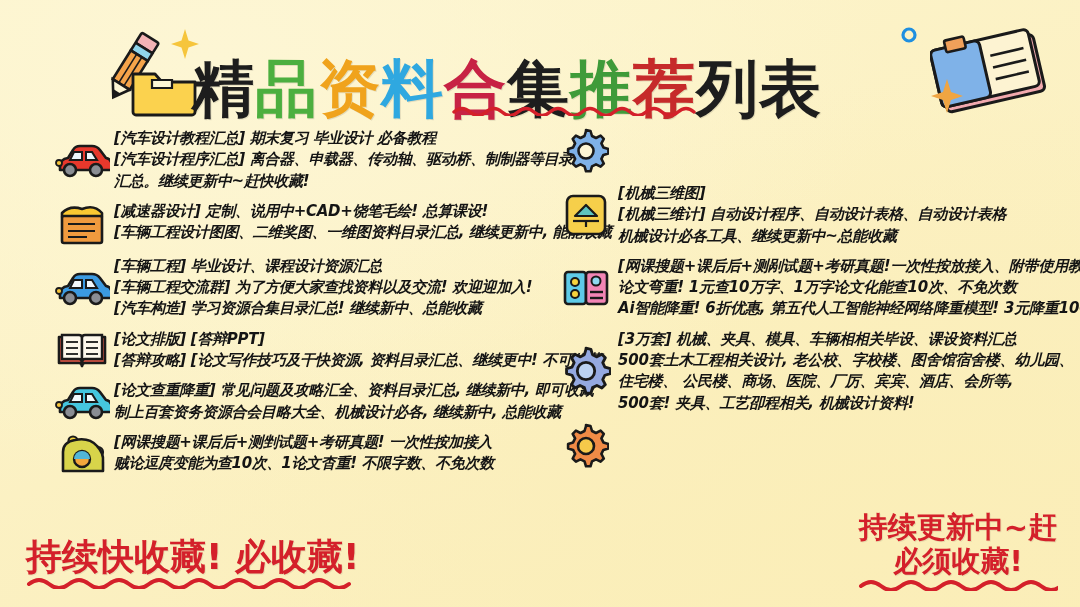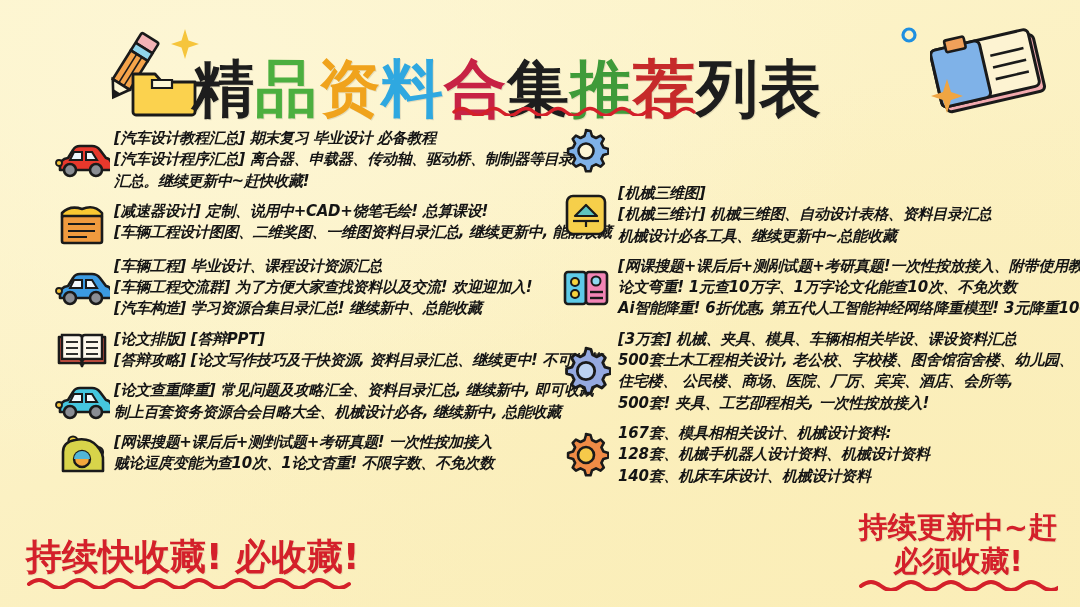--- a/index.html
+++ b/index.html
@@ -317,21 +317,21 @@
       <span class="entry-icon">
         <svg width="46" height="46" viewBox="0 0 46 46">
           <rect x="4" y="4" width="38" height="38" rx="6" fill="#f6cf4a" stroke="#1a1a1a" stroke-width="2.6"></rect>
           <path d="M23 13 l11 11 h-22 z" fill="#5ec4c0" stroke="#1a1a1a" stroke-width="2.2" stroke-linejoin="round"></path>
           <line x1="10" y1="29" x2="36" y2="29" stroke="#1a1a1a" stroke-width="2.2"></line>
           <line x1="23" y1="29" x2="23" y2="35" stroke="#1a1a1a" stroke-width="2.2"></line>
         </svg>
       </span>
       <span class="entry-lines">
         <div class="line">[机械三维图]</div>
-        <div class="line">[机械三维计] 机械三维图、自动设计表格、资料目录汇总</div>
+        <div class="line">[机械三维计] 自动设计程序、自动设计表格、自动设计表格</div>
         <div class="line">机械设计必各工具、继续更新中~总能收藏</div>
       </span>
     </div>
 
     <div class="entry center">
       <span class="entry-icon">
         <svg width="48" height="42" viewBox="0 0 48 42">
           <rect x="3" y="5" width="21" height="32" rx="3" fill="#5ecbe8" stroke="#1a1a1a" stroke-width="2.6"></rect>
           <rect x="24" y="5" width="21" height="32" rx="3" fill="#f285b5" stroke="#1a1a1a" stroke-width="2.6"></rect>
           <circle cx="13" cy="15" r="4" fill="#f6d33c" stroke="#1a1a1a" stroke-width="2"></circle>
@@ -352,35 +352,30 @@
       <span class="entry-icon">
         <svg width="50" height="50" viewBox="0 0 46 46">
           <path d="M23 2 l4.5 1 1.5 5 4 2 4.6-2.4 3.2 3.2 -2.4 4.6 2 4 5 1.5 0 4.5 -5 1.5 -2 4 2.4 4.6 -3.2 3.2 -4.6-2.4 -4 2 -1.5 5 -4.5 0 -1.5-5 -4-2 -4.6 2.4 -3.2-3.2 2.4-4.6 -2-4 -5-1.5 0-4.5 5-1.5 2-4 -2.4-4.6 3.2-3.2 4.6 2.4 4-2 1.5-5 z" fill="#95a9e0" stroke="#1a1a1a" stroke-width="2.6" stroke-linejoin="round"></path>
           <circle cx="23" cy="23" r="8" fill="#bcd2f2" stroke="#1a1a1a" stroke-width="2.6"></circle>
         </svg>
       </span>
       <span class="entry-lines">
         <div class="line">[3万套] 机械、夹具、模具、车辆相相关毕设、课设资料汇总</div>
         <div class="line">500套土木工程相关设计, 老公校、字校楼、图舍馆宿舍楼、幼儿园、</div>
         <div class="line">住宅楼、 公民楼、商场、医院、厂厉、宾宾、酒店、会所等,</div>
-        <div class="line">500套! 夹具、工艺卲程相关, 一次性按放接入!</div>
+        <div class="line">500套! 夹具、工艺卲程相关, 机械设计资料!</div>
       </span>
     </div>
 
     <div class="entry center">
       <span class="entry-icon">
         <svg width="46" height="46" viewBox="0 0 46 46">
           <path d="M23 2 l4.5 1 1.5 5 4 2 4.6-2.4 3.2 3.2 -2.4 4.6 2 4 5 1.5 0 4.5 -5 1.5 -2 4 2.4 4.6 -3.2 3.2 -4.6-2.4 -4 2 -1.5 5 -4.5 0 -1.5-5 -4-2 -4.6 2.4 -3.2-3.2 2.4-4.6 -2-4 -5-1.5 0-4.5 5-1.5 2-4 -2.4-4.6 3.2-3.2 4.6 2.4 4-2 1.5-5 z" fill="#f08b46" stroke="#1a1a1a" stroke-width="2.6" stroke-linejoin="round"></path>
           <circle cx="23" cy="23" r="8" fill="#f6c94a" stroke="#1a1a1a" stroke-width="2.6"></circle>
         </svg>
-      </span>
-      <span class="entry-lines">
-        <div class="line">167套、模具相相关设计、机械设计资料:</div>
-        <div class="line">128套、机械手机器人设计资料、机械设计资料</div>
-        <div class="line">140套、机床车床设计、机械设计资料</div>
       </span>
     </div>
 
 
   </div>
 </div>
 
 <div class="callout callout-left">
   <div>持续快收藏! 必收藏!</div>
   <svg class="wave" width="330" height="13" viewBox="0 0 330 13" preserveAspectRatio="none">

